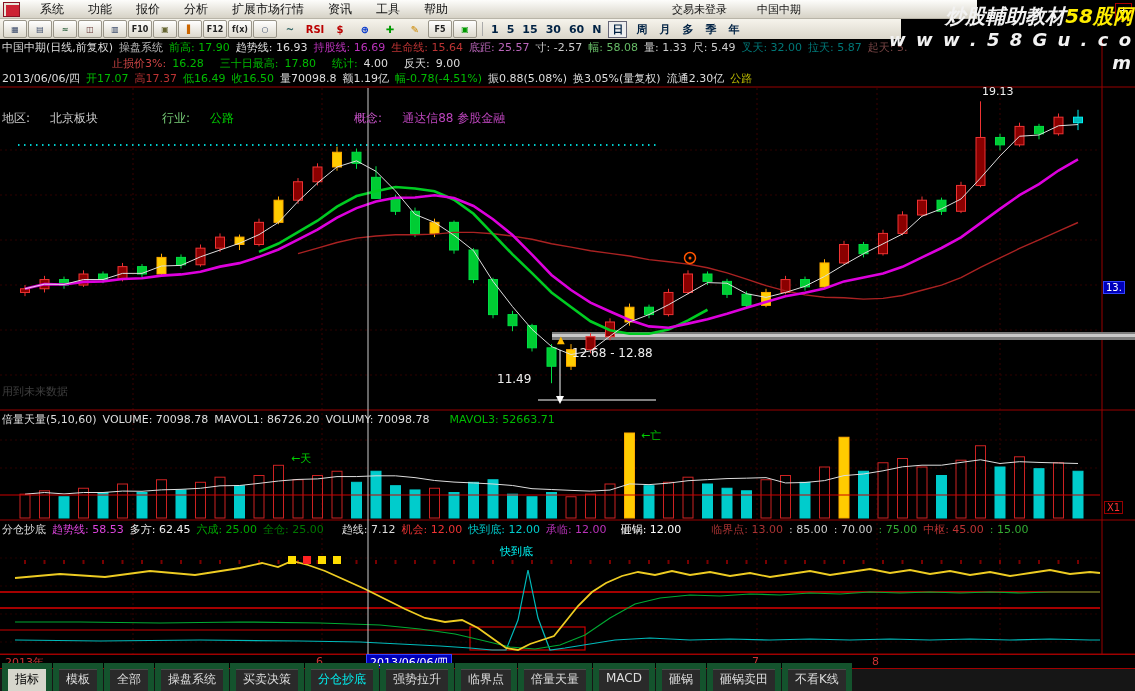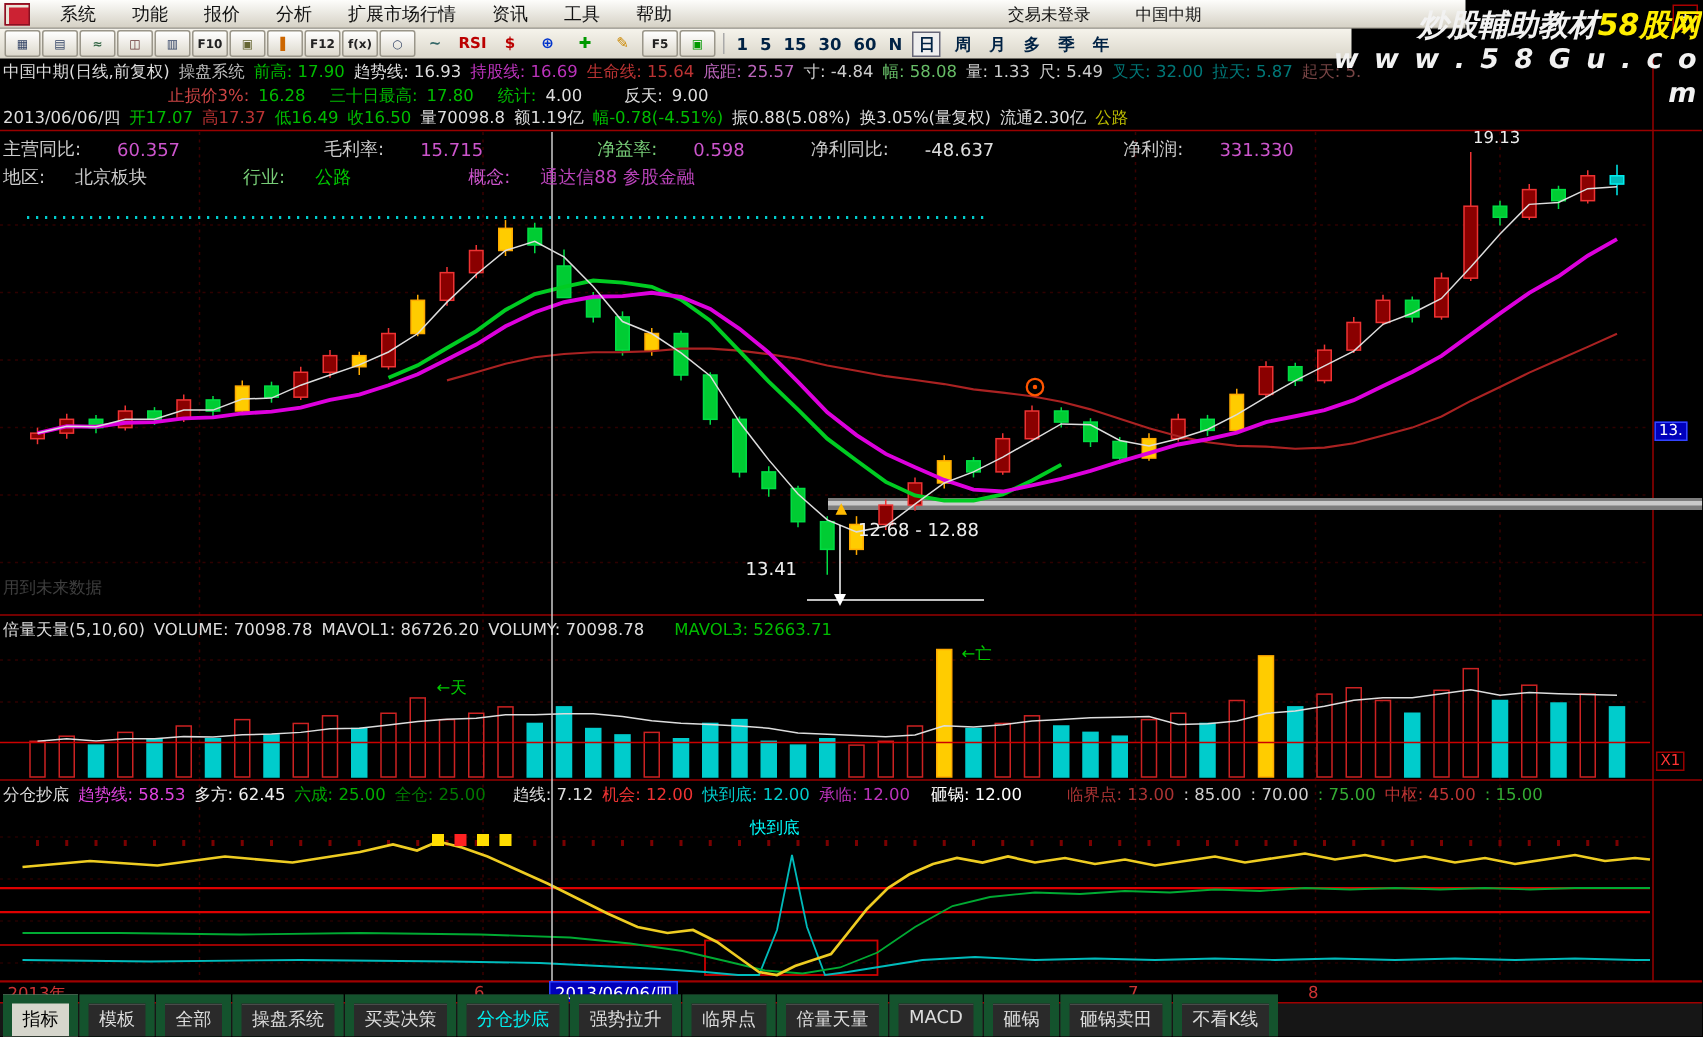--- a/index.html
+++ b/index.html
@@ -434,70 +434,58 @@
   </div>
 
   <div class="hrow r1">
       <span style="color: rgb(221, 221, 221);">中国中期(日线,前复权)</span>
       <span style="color: rgb(187, 187, 187);">操盘系统</span>
       <span style="color: rgb(0, 187, 0);">前高: 17.90</span>
       <span style="color: rgb(221, 221, 221);">趋势线: 16.93</span>
       <span style="color: rgb(187, 51, 187);">持股线: 16.69</span>
       <span style="color: rgb(187, 51, 51);">生命线: 15.64</span>
       <span style="color: rgb(187, 102, 187);">底距: 25.57</span>
-      <span style="color: rgb(204, 204, 204);">寸: -4.84</span>
+      <span style="color: rgb(204, 204, 204);">寸: -2.57</span>
       <span style="color: rgb(102, 187, 102);">幅: 58.08</span>
       <span style="color: rgb(204, 204, 204);">量: 1.33</span>
       <span style="color: rgb(204, 204, 204);">尺: 5.49</span>
       <span style="color: rgb(0, 119, 119);">叉天: 32.00</span>
       <span style="color: rgb(0, 119, 119);">拉天: 5.87</span>
       <span style="color: rgb(119, 68, 68);">起天: 5.</span>
     </div>
   <div class="hrow r2">
       <span style="color: rgb(204, 68, 68);">止损价3%:</span>
       <span style="color: rgb(0, 187, 0);">16.28</span>
       <span style="color: rgb(0, 187, 0); margin-left: 10px;">三十日最高:</span>
       <span style="color: rgb(0, 187, 0);">17.80</span>
       <span style="color: rgb(0, 187, 0); margin-left: 10px;">统计:</span>
       <span style="color: rgb(221, 221, 221);">4.00</span>
-      <span style="color: rgb(221, 221, 221); margin-left: 22px;">反天:</span>
+      <span style="color: rgb(221, 221, 221); margin-left: 10px;">反天:</span>
       <span style="color: rgb(221, 221, 221);">9.00</span>
     </div>
   <div class="hrow r3">
       <span style="color: rgb(221, 221, 221);">2013/06/06/四</span>
       <span style="color: rgb(0, 187, 0);">开17.07</span>
       <span style="color: rgb(187, 51, 51);">高17.37</span>
       <span style="color: rgb(0, 187, 0);">低16.49</span>
       <span style="color: rgb(0, 187, 0);">收16.50</span>
       <span style="color: rgb(221, 221, 221);">量70098.8</span>
       <span style="color: rgb(221, 221, 221);">额1.19亿</span>
       <span style="color: rgb(0, 187, 0);">幅-0.78(-4.51%)</span>
       <span style="color: rgb(221, 221, 221);">振0.88(5.08%)</span>
       <span style="color: rgb(221, 221, 221);">换3.05%(量复权)</span>
       <span style="color: rgb(221, 221, 221);">流通2.30亿</span>
       <span style="color: rgb(187, 187, 0);">公路</span>
     </div>
-  <div class="hrow r4">
-      <span style="color: rgb(204, 204, 204);">主营同比:</span>
-      <span style="color: rgb(204, 85, 204); margin-left: 18px;">60.357</span>
-      <span style="color: rgb(204, 204, 204); margin-left: 90px;">毛利率:</span>
-      <span style="color: rgb(204, 85, 204); margin-left: 18px;">15.715</span>
-      <span style="color: rgb(119, 204, 119); margin-left: 70px;">净益率:</span>
-      <span style="color: rgb(204, 85, 204); margin-left: 18px;">0.598</span>
-      <span style="color: rgb(204, 204, 204); margin-left: 38px;">净利同比:</span>
-      <span style="color: rgb(221, 221, 221); margin-left: 18px;">-48.637</span>
-      <span style="color: rgb(204, 204, 204); margin-left: 80px;">净利润:</span>
-      <span style="color: rgb(204, 85, 204); margin-left: 18px;">331.330</span>
-    </div>
   <div class="hrow r5">
       <span style="color: rgb(204, 204, 204);">地区:</span>
       <span style="color: rgb(204, 204, 204); margin-left: 14px;">北京板块</span>
       <span style="color: rgb(119, 204, 119); margin-left: 58px;">行业:</span>
       <span style="color: rgb(0, 204, 0); margin-left: 14px;">公路</span>
-      <span style="color: rgb(204, 85, 204); margin-left: 72px;">概念:</span>
+      <span style="color: rgb(204, 85, 204); margin-left: 114px;">概念:</span>
       <span style="color: rgb(187, 68, 187); margin-left: 14px;">通达信88 参股金融</span>
     </div>
   <div class="hrow volhdr">
       <span style="color: rgb(221, 221, 221);">倍量天量(5,10,60)</span>
       <span style="color: rgb(221, 221, 221);">VOLUME: 70098.78</span>
       <span style="color: rgb(221, 221, 221);">MAVOL1: 86726.20</span>
       <span style="color: rgb(221, 221, 221);">VOLUMY: 70098.78</span>
       <span style="color: rgb(0, 187, 0); margin-left: 14px;">MAVOL3: 52663.71</span>
     </div>
   <div class="hrow indhdr">
@@ -513,21 +501,21 @@
       <span style="color: rgb(255, 255, 255); margin-left: 8px;">砸锅: 12.00</span>
       <span style="color: rgb(170, 51, 51); margin-left: 24px;">临界点: 13.00</span>
       <span style="color: rgb(204, 204, 204);">: 85.00</span>
       <span style="color: rgb(204, 204, 204);">: 70.00</span>
       <span style="color: rgb(51, 170, 51);">: 75.00</span>
       <span style="color: rgb(187, 51, 51);">中枢: 45.00</span>
       <span style="color: rgb(51, 170, 51);">: 15.00</span>
     </div>
 
   <div class="ann" style="left:982px;top:85px;font-size:11px;">19.13</div>
-  <div class="ann" style="left:497px;top:372px;">13.41</div>
+  <div class="ann" style="left:497px;top:372px;">11.49</div>
   <div class="ann" style="left:572px;top:346px;">12.68 - 12.88</div>
   <div class="ann" style="left:557px;top:334px;color:#ffbb00;font-size:10px;">▲</div>
   <div class="ann" style="left:500px;top:544px;color:#00ffff;font-size:11px;">快到底</div>
   <div class="ann" style="left:291px;top:451px;color:#00cc00;font-size:11px;">←天</div>
   <div class="ann" style="left:641px;top:428px;color:#00cc00;font-size:11px;">←亡</div>
   <div class="ann" style="left:2px;top:384px;color:#3f3f3f;font-size:11px;">用到未来数据</div>
   <div class="tag" style="left:1103px;top:281px;background:#0000bb;border:1px solid #3344ff;color:#fff;">13.</div>
   <div class="tag" style="left:1104px;top:501px;border:1px solid #990000;color:#ff3333;">X1</div>
 
   <div class="axisrow">

